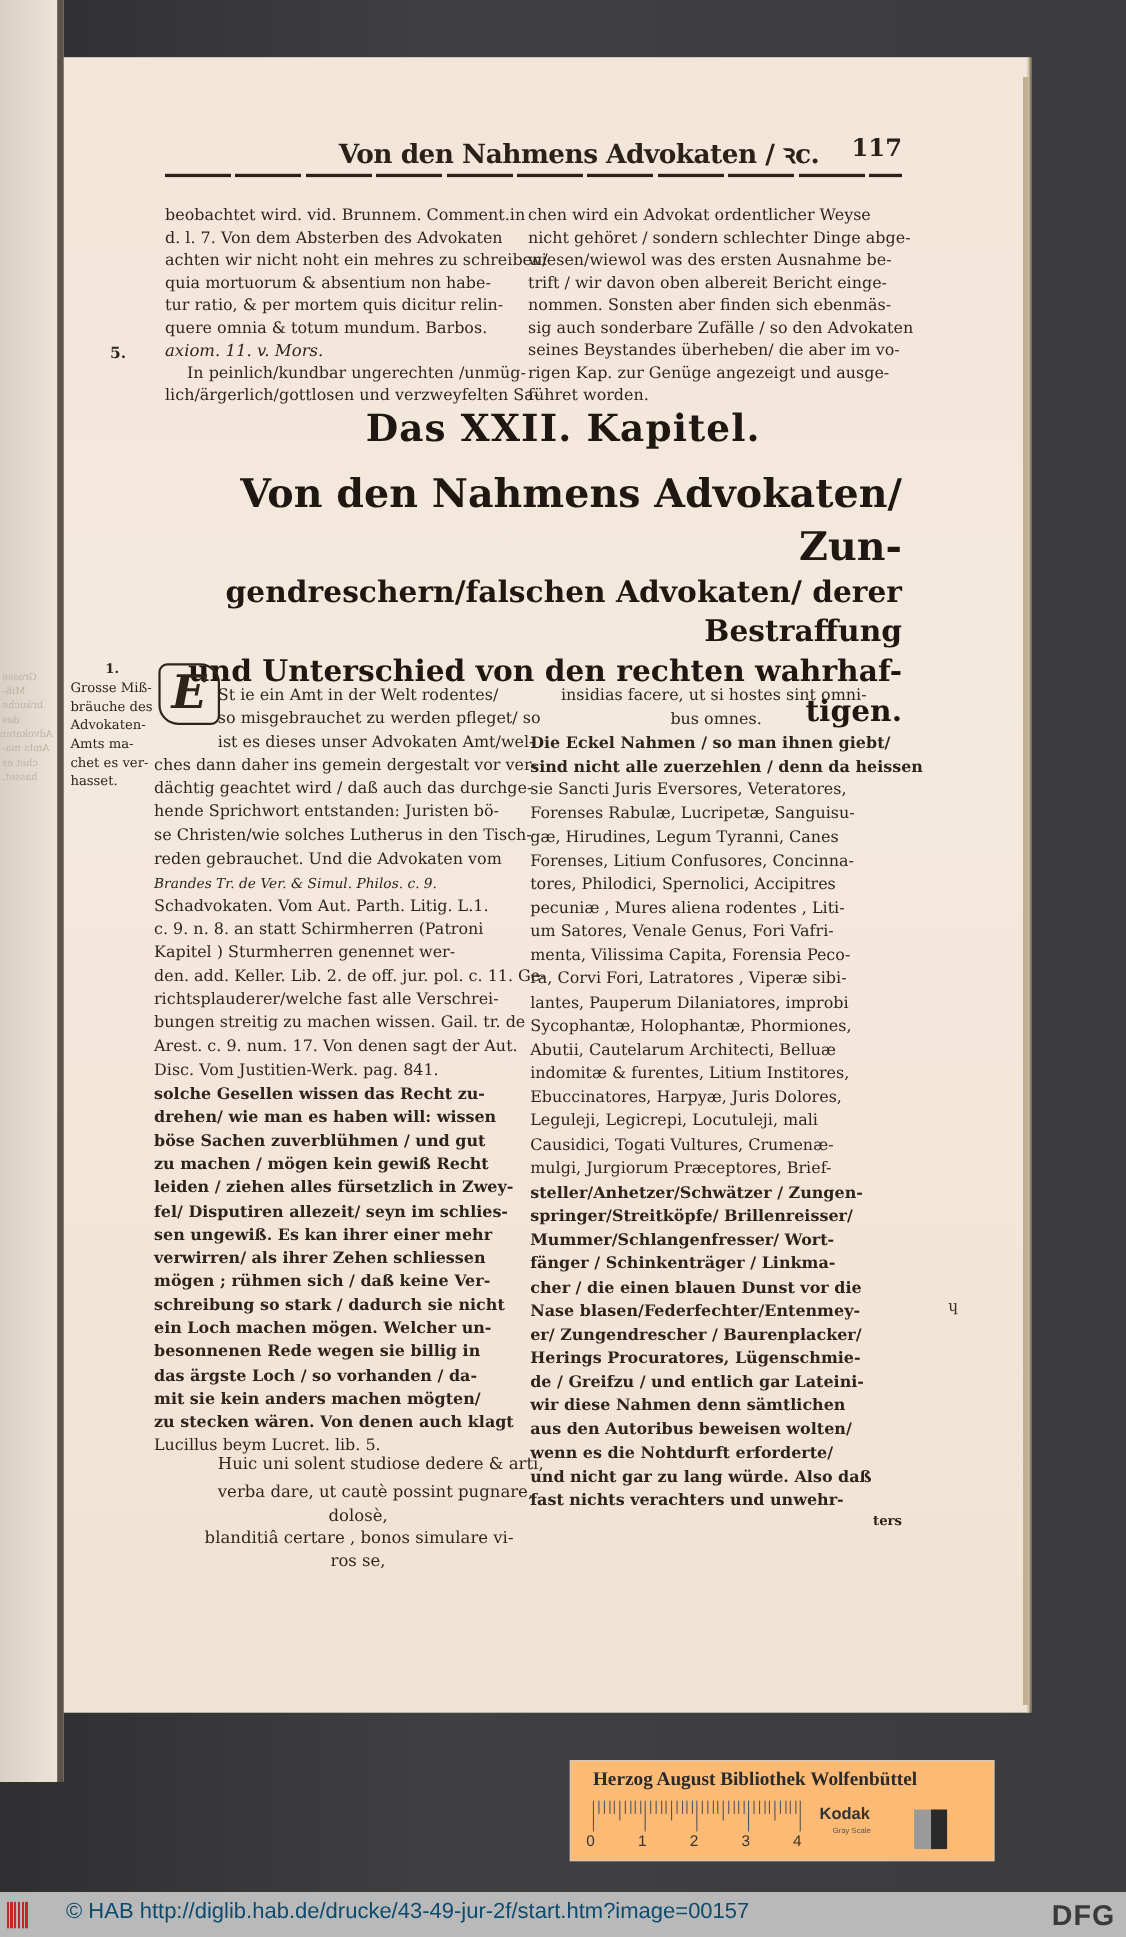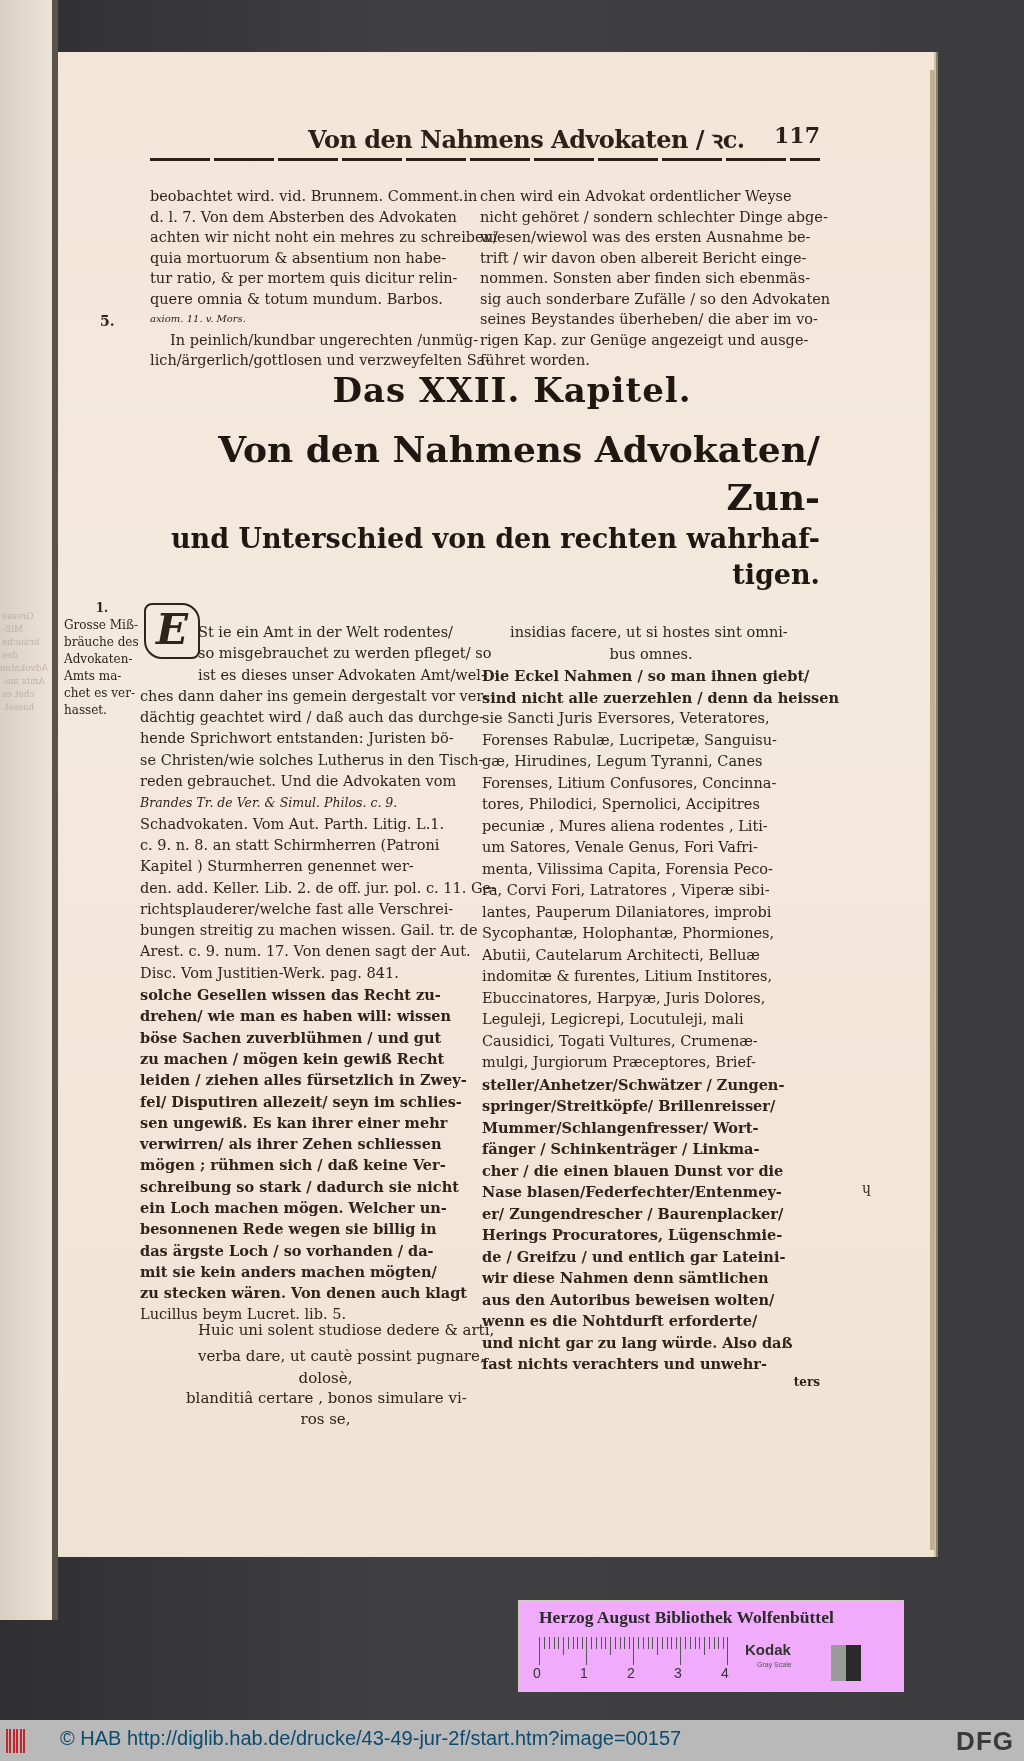--- a/index.html
+++ b/index.html
@@ -30,21 +30,21 @@
   .main-left .b{font-weight:bold;}
   .main-left .it{font-style:italic;font-size:12.5px;}
   .verse{position:absolute;left:150px;top:1317px;width:315px;font-size:15px;line-height:26px;color:#2e2419;}
   .verse .ln{display:block;white-space:nowrap;margin-left:36px;}
   .verse .c{text-align:center;}
   .main-right{left:482px;top:602px;width:338px;font-size:14.5px;line-height:21.5px;}
   .main-right .c{text-align:center;}
   .main-right .r{text-align:right;}
   .main-right .b{font-weight:bold;}
   .stray-mark{position:absolute;left:862px;top:1180px;font-size:14px;color:#3a2e22;}
-  .label{position:absolute;left:518px;top:1600px;width:384px;height:90px;background:#f0abfc;border:1px solid #cfcac2;}
+  .label{position:absolute;left:518px;top:1600px;width:384px;height:90px;background:#fdba74;border:1px solid #cfcac2;}
   .label-title{position:absolute;left:20px;top:6px;font-family:"Liberation Serif",serif;font-weight:bold;font-size:17.5px;color:#2a2a2a;white-space:nowrap;}
   .ruler{position:absolute;left:20px;top:36px;width:190px;height:30px;}
   .ruler .tick{position:absolute;top:0;width:1px;background:#555;}
   .ruler-nums{position:absolute;left:14px;top:64px;width:200px;height:20px;}
   .ruler-nums span{position:absolute;font-family:"Liberation Sans",sans-serif;font-size:14px;color:#333;}
   .kodak{position:absolute;left:226px;top:40px;font-family:"Liberation Sans",sans-serif;font-weight:bold;font-size:15px;color:#333;}
   .gray-scale{position:absolute;left:238px;top:60px;font-family:"Liberation Sans",sans-serif;font-size:7px;color:#555;}
   .swatch{position:absolute;left:312px;top:44px;width:30px;height:36px;background:linear-gradient(90deg,#9a9a9a 0 50%,#2a2a2a 50% 100%);}
   .footer{position:absolute;left:0;top:1720px;width:1024px;height:41px;background:#b9b9b9;}
   .footer-logo{position:absolute;left:6px;top:9px;width:20px;height:24px;background:repeating-linear-gradient(90deg,#c1272d 0 2px,transparent 2px 3.4px);}
@@ -68,41 +68,42 @@
 </div>
 <div class="rule"></div>
 
 <div class="col top-left">
   <span class="ln">beobachtet wird. vid. Brunnem. Comment.in</span>
   <span class="ln">d. l. 7.  Von dem Absterben des Advokaten</span>
   <span class="ln">achten wir nicht noht ein mehres zu schreiben/</span>
   <span class="ln">quia mortuorum &amp; absentium non habe-</span>
   <span class="ln">tur ratio, &amp; per mortem quis dicitur relin-</span>
   <span class="ln">quere omnia &amp; totum mundum. Barbos.</span>
-  <span class="ln" style="font-style:italic;font-size:10px;">axiom. 11. v. Mors.</span>
+  <span class="ln" style="font-style:italic;font-size:15px;">axiom. 11. v. Mors.</span>
   <span class="ln" style="padding-left:20px;">In peinlich/kundbar ungerechten /unmüg-</span>
   <span class="ln">lich/ärgerlich/gottlosen und verzweyfelten Sa-</span>
 </div>
 <span class="marg-num5">5.</span>
 
 <div class="col top-right">
   <span class="ln">chen wird ein Advokat ordentlicher Weyse</span>
   <span class="ln">nicht gehöret / sondern schlechter Dinge abge-</span>
   <span class="ln">wiesen/wiewol was des ersten Ausnahme be-</span>
   <span class="ln">trift / wir davon oben albereit Bericht einge-</span>
   <span class="ln">nommen. Sonsten aber finden sich ebenmäs-</span>
   <span class="ln">sig auch sonderbare Zufälle / so den Advokaten</span>
   <span class="ln">seines Beystandes überheben/ die aber im vo-</span>
   <span class="ln">rigen Kap. zur Genüge angezeigt und ausge-</span>
   <span class="ln">führet worden.</span>
 </div>
 
 <div class="chap-num">Das XXII. Kapitel.</div>
 <div class="chap-title">
   <span class="ln big" style="display:block;">Von den Nahmens Advokaten/ Zun-</span>
+  <span class="ln" style="display:block;">gendreschern/falschen Advokaten/ derer Bestraffung</span>
   <span class="ln" style="display:block;">und Unterschied von den rechten wahrhaf-</span>
   <span class="ln" style="display:block;">tigen.</span>
 </div>
 
 <div class="sidenote">
   <span class="num">1.</span>
   <span style="display:block;">Grosse Miß-</span>
   <span style="display:block;">bräuche des</span>
   <span style="display:block;">Advokaten-</span>
   <span style="display:block;">Amts ma-</span>

